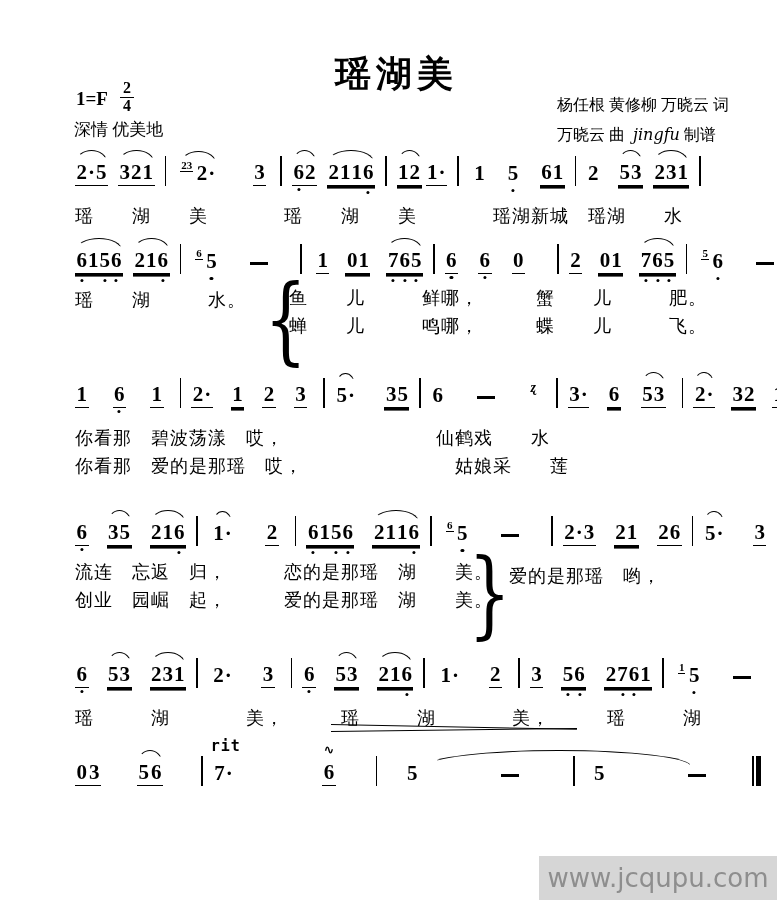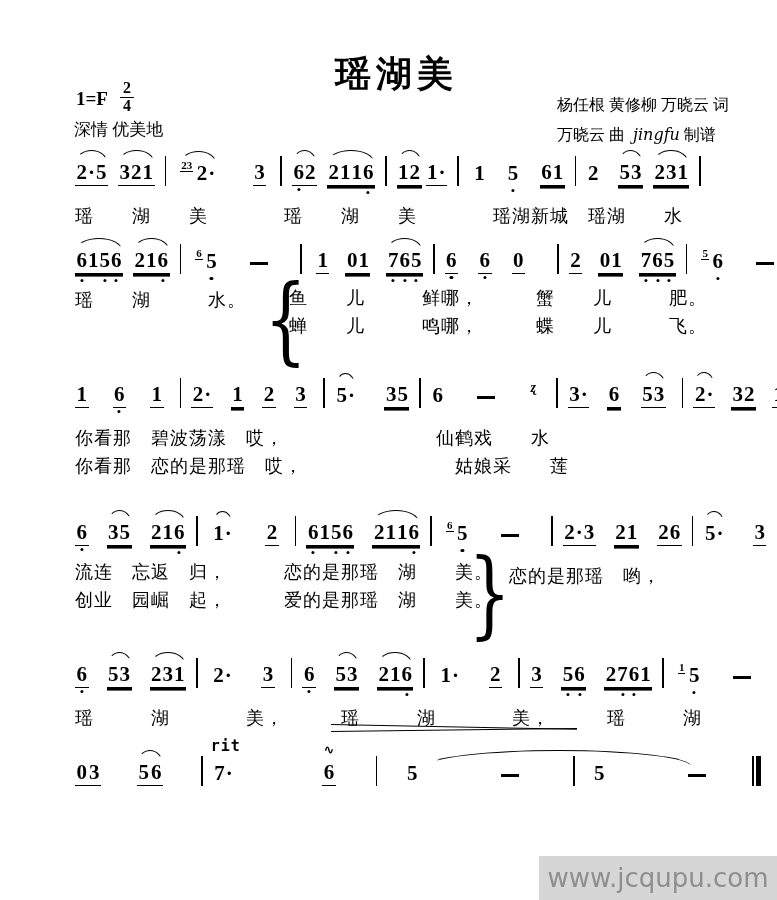--- a/index.html
+++ b/index.html
@@ -384,21 +384,21 @@
           </span>
         </span>
         <span class="tok" style="margin-left: 6px;">
           <span class="txt u1">
             <span class="ch">1</span>
           </span>
         </span>
       </div>
       <div class="lyric-rows">
         <div class="lyric-row">你看那　碧波荡漾　哎，　　　　　　　　仙鹤戏　　水</div>
-        <div class="lyric-row">你看那　恋的是那瑶　哎，　　　　　　　　姑娘采　　莲</div>
+        <div class="lyric-row">你看那　爱的是那瑶　哎，　　　　　　　　姑娘采　　莲</div>
       </div>
     </div>
     <div class="system" id="sys4">
       <div class="music-row">
         <span class="tok">
           <span class="txt u1">
             <span class="ch db">6</span>
           </span>
         </span>
         <span class="tok slur" style="margin-left: 8px;">
@@ -482,21 +482,21 @@
           <span class="txt u1">
             <span class="ch">3</span>
           </span>
         </span>
       </div>
       <span class="brace">}</span>
       <div class="verses">
         <div class="lyric-row">流连　忘返　归，　　　恋的是那瑶　湖　　美。</div>
         <div class="lyric-row">创业　园崛　起，　　　爱的是那瑶　湖　　美。</div>
       </div>
-      <div class="extra-lyric">恋的是那瑶　哟，</div>
+      <div class="extra-lyric">爱的是那瑶　哟，</div>
     </div>
     <div class="system" id="sys5">
       <div class="music-row">
         <span class="tok">
           <span class="txt u1">
             <span class="ch db">6</span>
           </span>
         </span>
         <span class="tok slur" style="margin-left: 8px;">
           <span class="txt u2">

